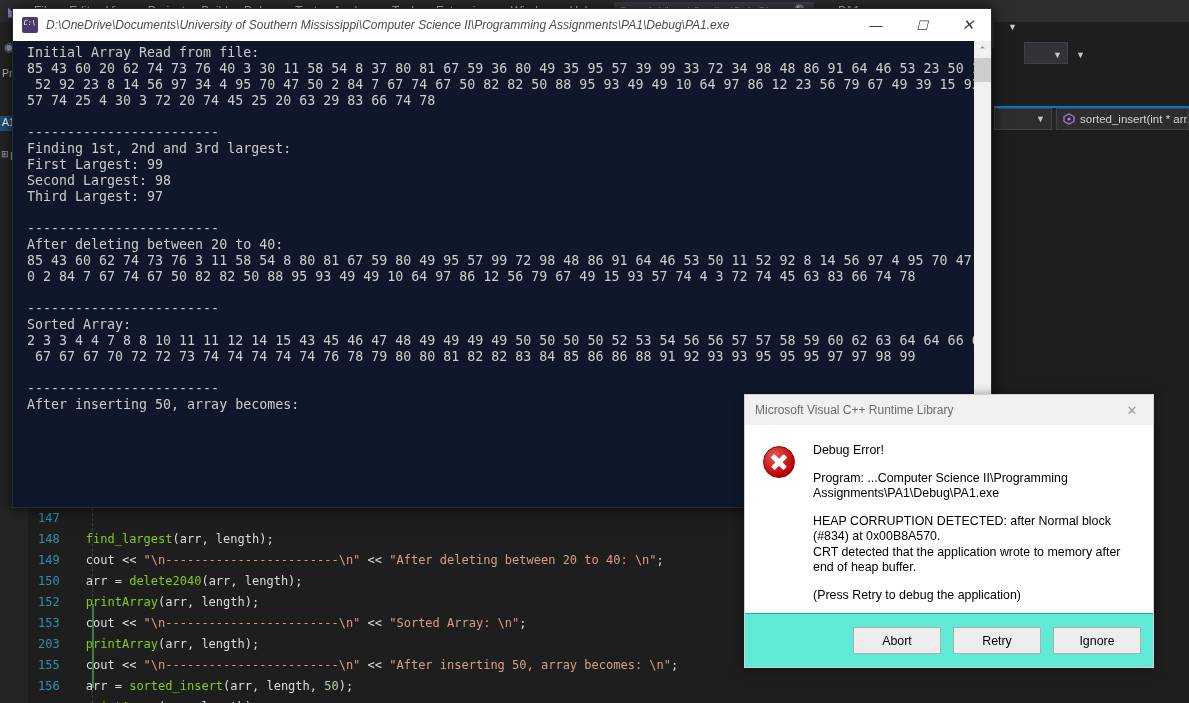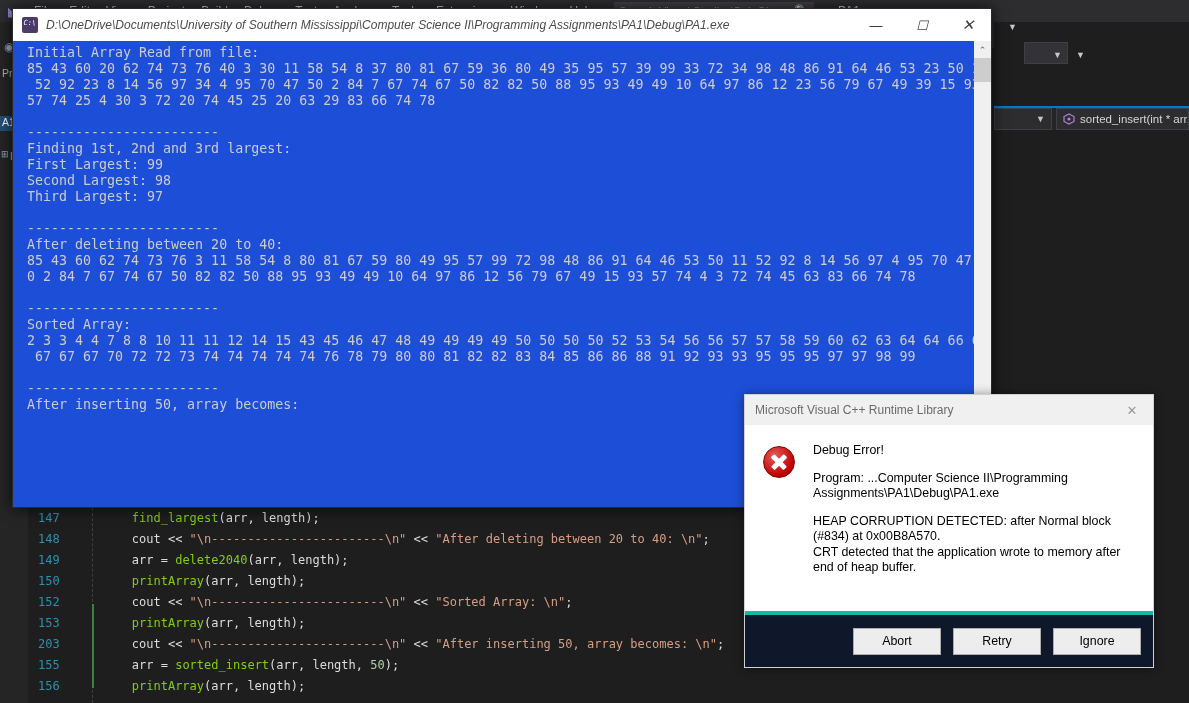--- a/index.html
+++ b/index.html
@@ -96,21 +96,21 @@
     width: 12px; height: 12px; margin-right: 5px;
     display: inline-block; position: relative; flex: none;
   }
 
   
   .code-editor {
     position: absolute; left: 28px; top: 508px; width: 733px; height: 195px;
     background: #1e1e1e; overflow: hidden;
     font-family: "DejaVu Sans Mono", monospace; font-size: 12px;
   }
-  .code-line { height: 21px; line-height: 21px; white-space: pre; display: flex; }
+  .code-line { height: 21px; line-height: 21px; white-space: pre; display: flex; flex-direction: column; }
   .ln {
     width: 46px; flex: none; text-align: left; padding-left: 10px;
     color: #2b91af; font-size: 12px;
   }
   .code-gutter-bar {
     position: absolute; left: 64px; top: 0; bottom: 0;
     width: 1px; border-left: 1px dashed #404040;
   }
   .code-gutter-solid {
     position: absolute; left: 64px; width: 2px; background: #3f7f3f;
@@ -146,21 +146,21 @@
     flex: 1; font-size: 12px; color: #4b4b4b;
     white-space: nowrap; overflow: hidden;
   }
   .win-btn {
     width: 46px; height: 32px; flex: none;
     display: flex; align-items: center; justify-content: center;
     color: #3d3d3d; font-size: 13px;
   }
   .win-btn.close { font-size: 15px; }
   .console-body {
-    position: relative; height: 468px; background: #1d4ed8;
+    position: relative; height: 468px; background: #0f172a;
     padding: 4px 0 0 14px;
     font-family: "DejaVu Sans Mono", monospace;
     font-size: 13.3px; line-height: 16px;
     color: #cccccc;
     overflow: hidden;
   }
   .console-body .cl { white-space: pre; height: 16px; }
   .console-scroll {
     position: absolute; right: 0; top: 32px; width: 17px; height: 468px;
     background: #f0f0f0;
@@ -207,22 +207,22 @@
     width: 18px; height: 4.5px; background: #fff; border-radius: 1px;
   }
   .err-icon-circle::before { transform: translate(-50%,-50%) rotate(45deg); }
   .err-icon-circle::after  { transform: translate(-50%,-50%) rotate(-45deg); }
   .err-text {
     flex: 1; font-size: 12.4px; color: #000; line-height: 15.5px;
   }
   .err-text p { margin-bottom: 12px; }
   .err-text p:last-child { margin-bottom: 0; }
   .err-buttons {
-    height: 56px; background: #0f172a;
-    border-top: 4px solid #14b8a6;
+    height: 56px; background: #5eead4;
+    border-top: 1px solid #14b8a6;
     display: flex; align-items: center; justify-content: flex-end;
     padding-right: 12px; gap: 12px; padding-left: 12px;
   }
   .err-btn {
     width: 88px; height: 27px;
     background: #ededed; border: 1px solid #adadad;
     font-size: 12.4px; color: #000;
     font-family: "Liberation Sans", sans-serif;
   }
 </style>
@@ -354,20 +354,21 @@
     </div>
     <div class="err-content">
       <div class="err-icon">
         <div class="err-icon-circle"></div>
       </div>
       <div class="err-text">
         <p>Debug Error!</p>
         <p>Program: ...Computer Science II\Programming Assignments\PA1\Debug\PA1.exe</p>
         <p style="white-space:pre-line;">HEAP CORRUPTION DETECTED: after Normal block (#834) at 0x00B8A570.
 CRT detected that the application wrote to memory after end of heap buffer.</p>
+        <p>(Press Retry to debug the application)</p>
       </div>
     </div>
     <div class="err-buttons">
       <button class="err-btn">Abort</button>
       <button class="err-btn">Retry</button>
       <button class="err-btn">Ignore</button>
     </div>
   </div>
 
 </div>

